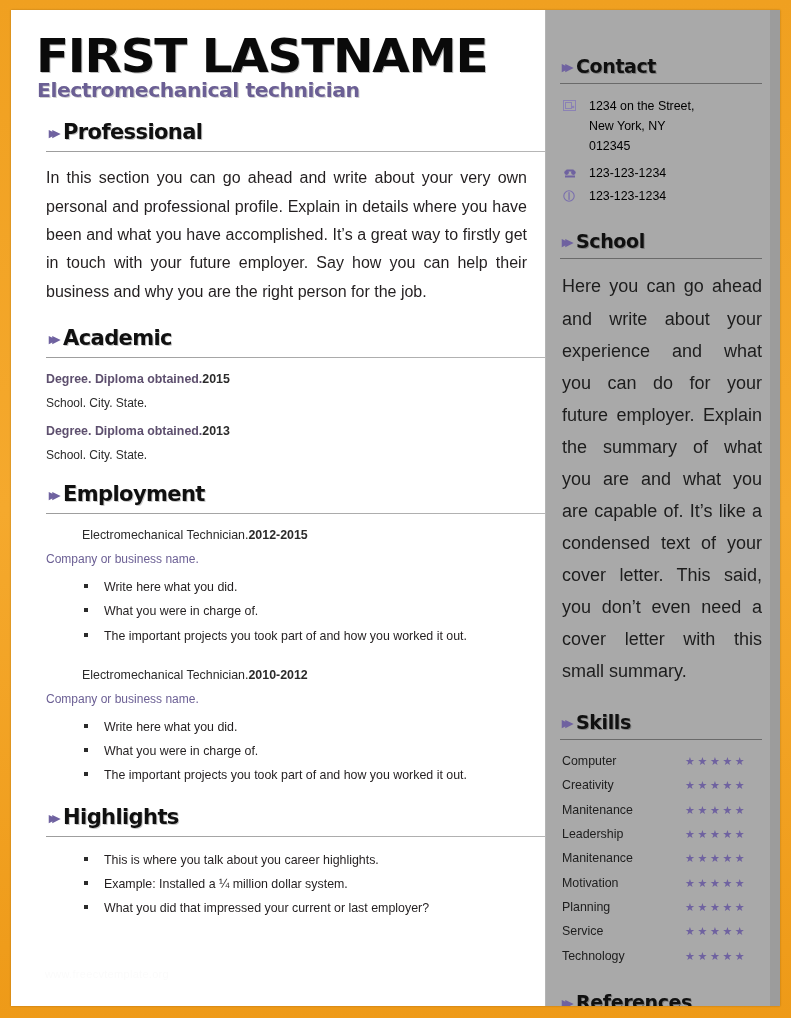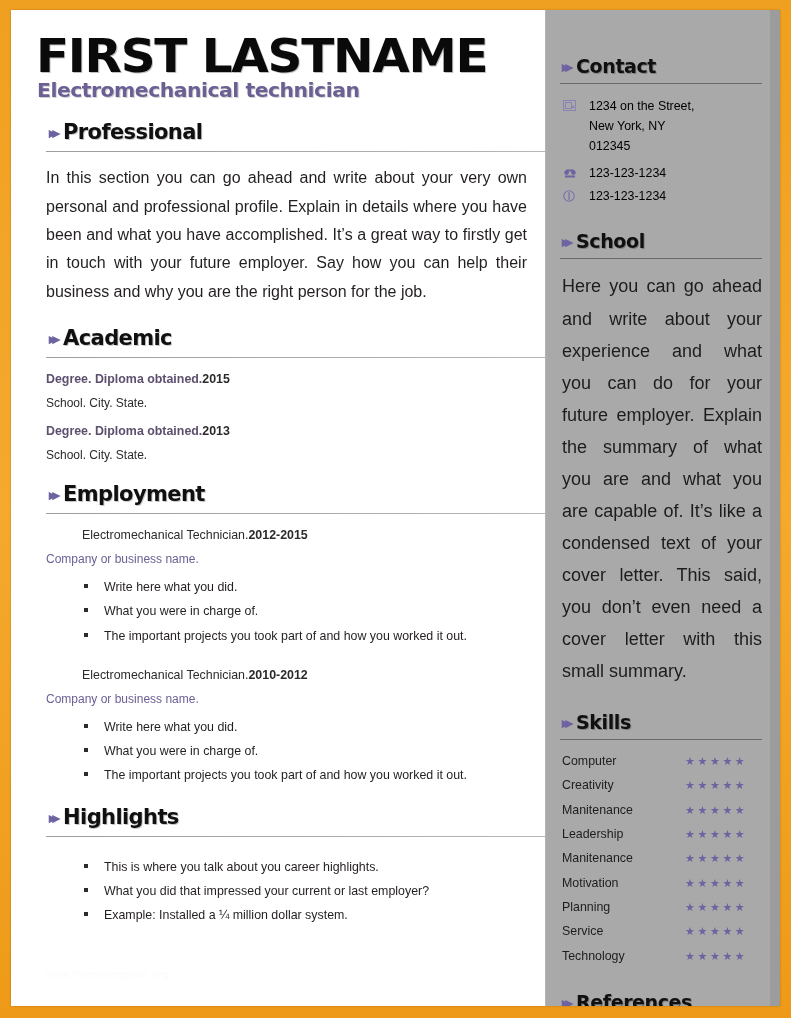--- a/index.html
+++ b/index.html
@@ -361,24 +361,24 @@
         <li>Write here what you did.</li>
         <li>What you were in charge of.</li>
         <li>The important projects you took part of and how you worked it out.</li>
       </ul>
 
       <div class="section-head">
         <span class="chev">▸▸</span>
         <span class="section-title">Highlights</span>
       </div>
       <div class="rule main-rule"></div>
-      <ul class="bullets" style="padding-left:48px;margin-top:20px;">
+      <ul class="bullets" style="padding-left:48px;margin-top:13px;">
         <li>This is where you talk about you career highlights.</li>
+        <li>Example: Installed a ¼ million dollar system.</li>
         <li>What you did that impressed your current or last employer?</li>
-        <li>Example: Installed a ¼ million dollar system.</li>
       </ul>
 
       <div class="watermark">www.freecvtemplate.org</div>
     </div>
 
     <div id="sidebar-col">
 
       <div class="side-block first">
         <div class="section-head sidebar-head">
           <span class="chev">▸▸</span>

